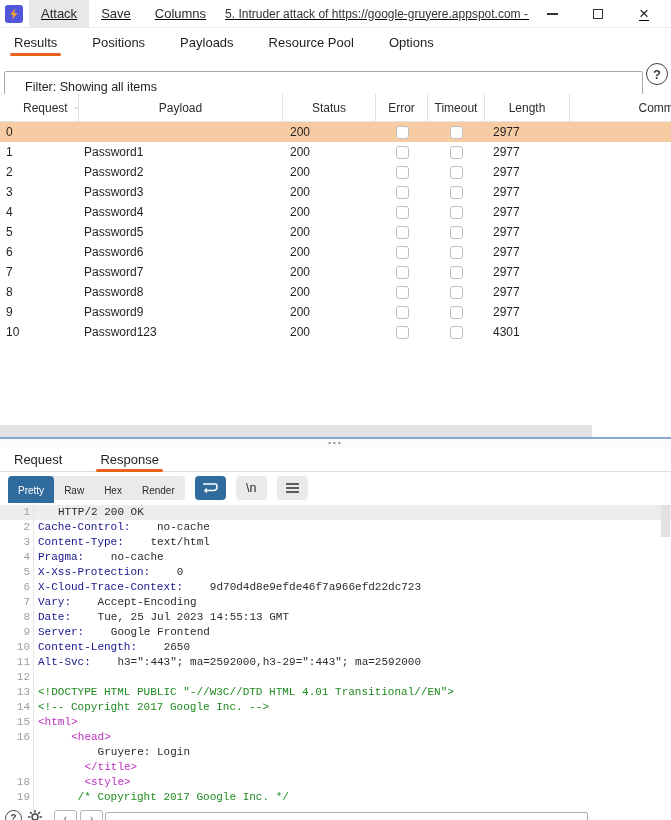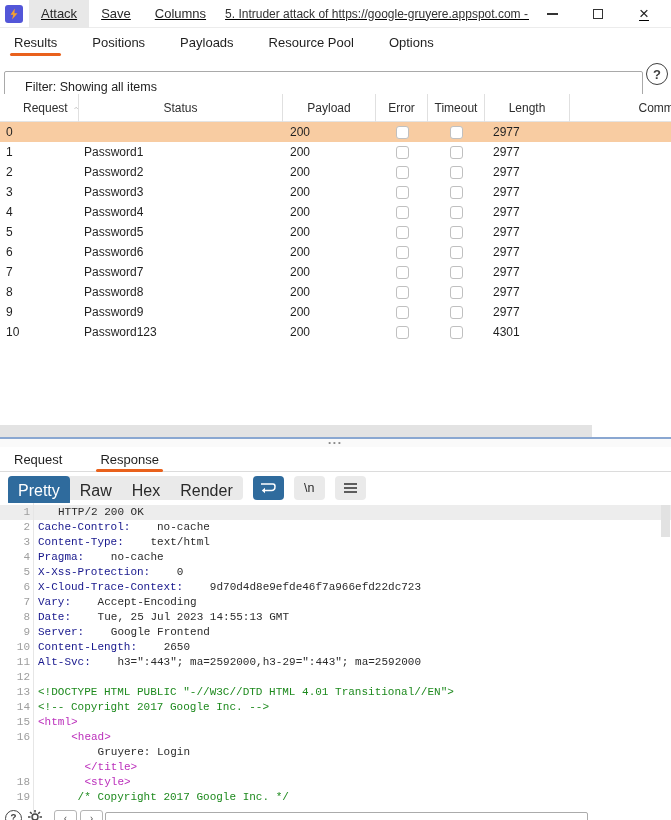--- a/index.html
+++ b/index.html
@@ -66,21 +66,21 @@
   .msgtabs { position:absolute; top:447px; left:0; right:0; height:25px; background:#fff;
     display:flex; align-items:stretch; padding-left:12px; gap:34px; border-bottom:1px solid #dcdcdc; }
   .msgtab { position:relative; display:flex; align-items:center; font-size:13px; color:#1f1f1f; padding:0 2px; }
   .msgtab.selected::after { content:""; position:absolute; left:-2px; right:-2px; bottom:-1px;
     height:3px; background:#e9611c; border-radius:2px; }
 
   
   .toolbar { position:absolute; top:472px; left:0; right:0; height:31px; background:#fff;
     display:flex; align-items:center; padding-left:8px; gap:10px; }
   .seg-group { display:flex; background:#eaeaea; border-radius:4px; padding:0; height:24px; align-items:stretch; }
-  .seg { padding:15px 10px; display:flex; align-items:center; font-size:16px; color:#2a2a2a; border-radius:4px; }
+  .seg { padding:15px 10px; display:flex; align-items:center; font-size:10px; color:#2a2a2a; border-radius:4px; }
   .seg.selected { background:#2f6b9d; color:#fff; }
   .tool-btn { height:24px; min-width:31px; padding:0 6px; background:#eaeaea; border-radius:4px;
     display:flex; align-items:center; justify-content:center; font-size:12.5px; color:#2a2a2a; }
   .tool-btn.blue { background:#2f6b9d; }
 
   
   .editor { position:absolute; top:503px; left:0; right:0; bottom:0; background:#fff; overflow:hidden;
     font-family:"Liberation Mono", monospace; }
   .lines { padding-top:2px; }
   .eline { display:flex; height:15px; line-height:15px; font-size:11px; }
@@ -151,22 +151,22 @@
   </div>
 
   <div class="table-area">
     <div class="grid thead">
       <div class="hcell h-request">
         <span>Request</span>
         <svg width="9" height="6" viewBox="0 0 9 6">
             <polyline points="1,5 4.5,1.5 8,5" fill="none" stroke="#9a9a9a" stroke-width="1.2"></polyline>
           </svg>
       </div>
+      <div class="hcell">Payload</div>
       <div class="hcell">Status</div>
-      <div class="hcell">Payload</div>
       <div class="hcell">Error</div>
       <div class="hcell">Timeout</div>
       <div class="hcell">Length</div>
       <div class="hcell">Comment</div>
     </div>
     <div>
   <div class="grid trow selected">
     <div class="cell c-request">0</div>
     <div class="cell c-payload"></div>
     <div class="cell c-status">200</div>

